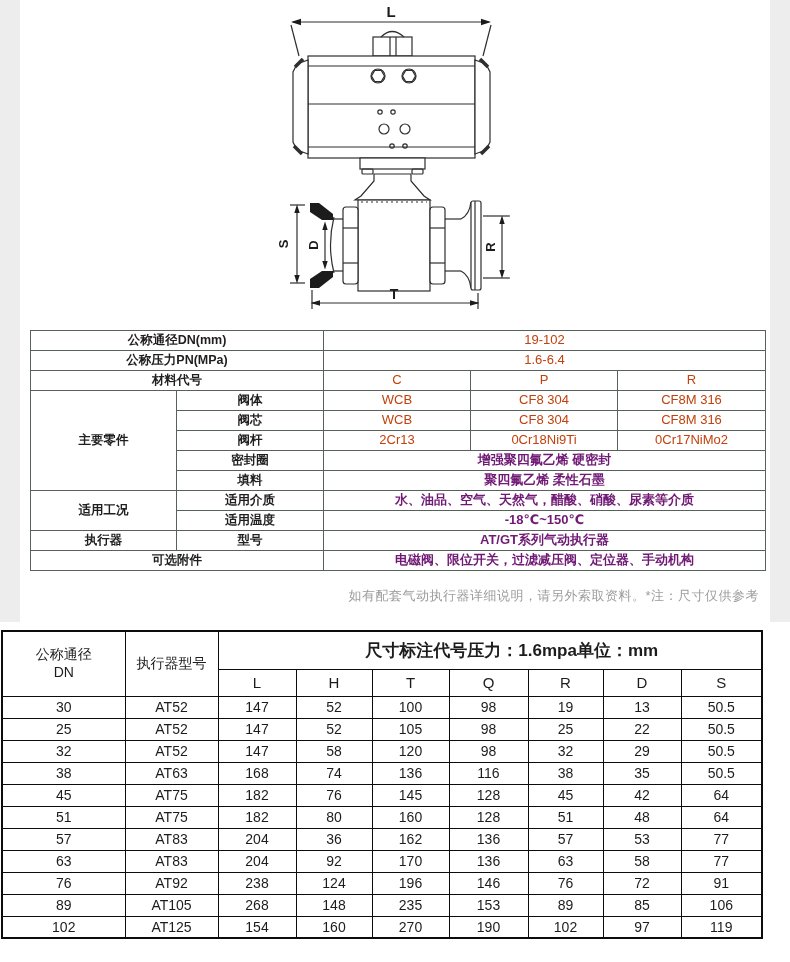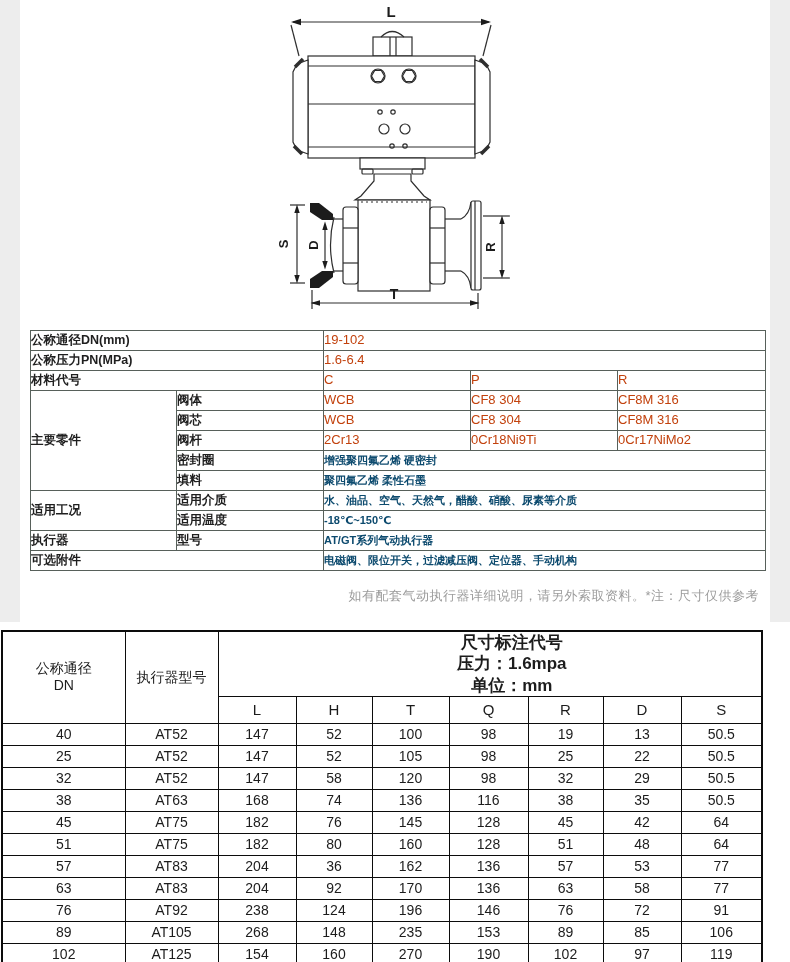--- a/index.html
+++ b/index.html
@@ -9,40 +9,40 @@
 
   .margin-strip { position:absolute; top:0; width:20px; height:622px; background:#ededed; }
   .margin-strip.left { left:0; }
   .margin-strip.right { left:770px; }
 
   .drawing-wrap { position:absolute; left:0; top:0; width:790px; height:325px; }
 
   
   .spec-table { position:absolute; left:30px; top:330px; width:735px;
     border-collapse:collapse; table-layout:fixed; }
-  .spec-table td { border:1px solid #57605a; height:20px; 
+  .spec-table td { border:1px solid #57605a; height:20px; text-align:center;
     vertical-align:middle; font-size:12.5px; line-height:1.15; overflow:hidden; }
   .spec-table { border:1.5px solid #57605a; }
   .spec-table td.lbl { font-weight:bold; color:#1f1f1f; }
   .spec-table td.val { font-weight:normal; color:#c2410c; font-size:13px; }
-  .spec-table td.cnval { font-weight:bold; color:#0c4a6e; font-size:11px; }
+  .spec-table td.cnval { font-weight:bold; color:#701a75; font-size:13px; }
 
   
   .note { position:absolute; left:19px; top:587px; width:740px;
     font-size:13px; color:#9c9c9c; letter-spacing:0.5px;text-align:right; }
 
   
   .dim-table { position:absolute; left:1px; top:630px; width:760px;
     border-collapse:collapse; table-layout:fixed; border:2px solid #0c0c0c; }
   .dim-table th, .dim-table td { border:1px solid #0c0c0c; text-align:center;
     vertical-align:middle; font-weight:normal; color:#1c1c1c; }
   .dim-table .hdr-main { height:38px; font-size:14px; line-height:1.25; }
   .dim-table .banner { font-size:17px; font-weight:bold; }
   .dim-table .banner .flexwrap { display:flex; align-items:center;
-    padding:0 18px 0 62px; justify-content:flex-start;flex-direction:column; }
+    padding:0 18px 0 62px; justify-content:center; }
   .dim-table .sub { height:27px; font-size:15px; }
   .dim-table td { height:22px; font-size:14px; }
 </style>
 </head>
 <body>
 
 <div class="page">
 
   <div class="margin-strip left"></div>
   <div class="margin-strip right"></div>
@@ -255,21 +255,21 @@
         <th>H</th>
         <th>T</th>
         <th>Q</th>
         <th>R</th>
         <th>D</th>
         <th>S</th>
       </tr>
     </thead>
     <tbody>
         <tr>
-      <td>40</td>
+      <td>30</td>
       <td>AT52</td>
       <td>147</td>
       <td>52</td>
       <td>100</td>
       <td>98</td>
       <td>19</td>
       <td>13</td>
       <td>50.5</td>
     </tr>
         <tr>

